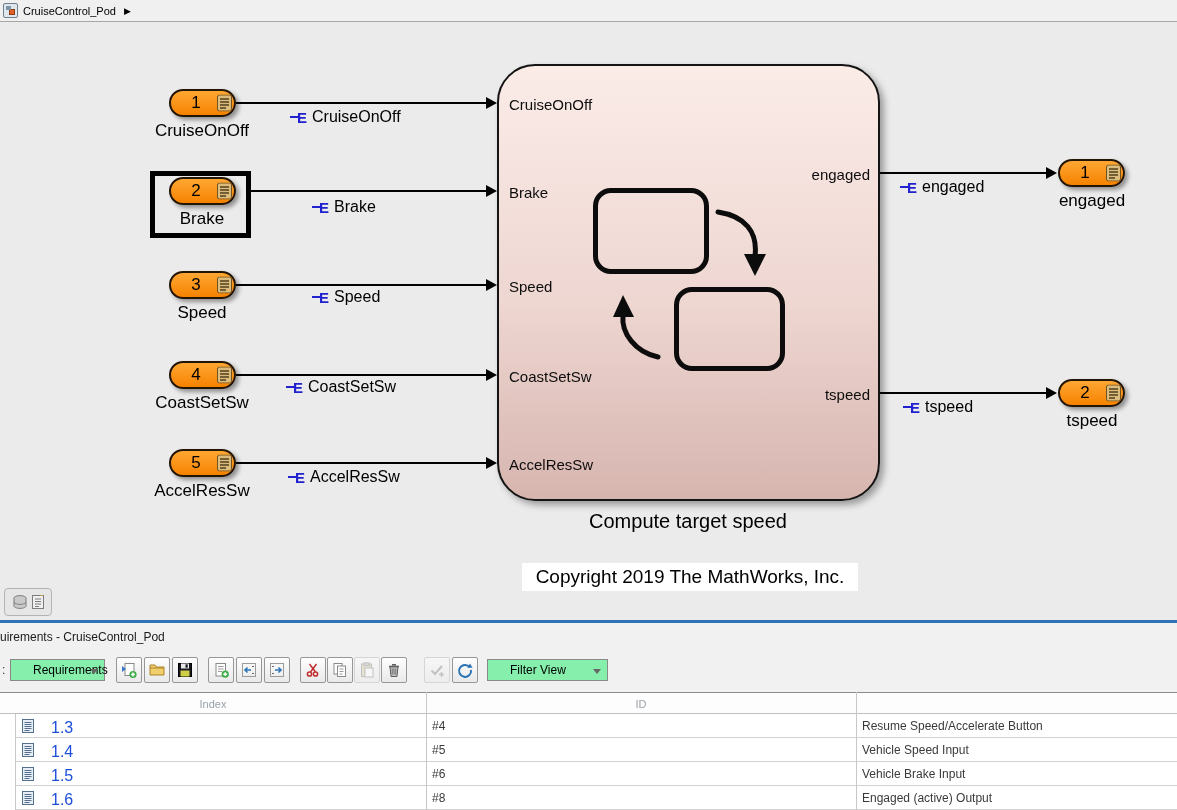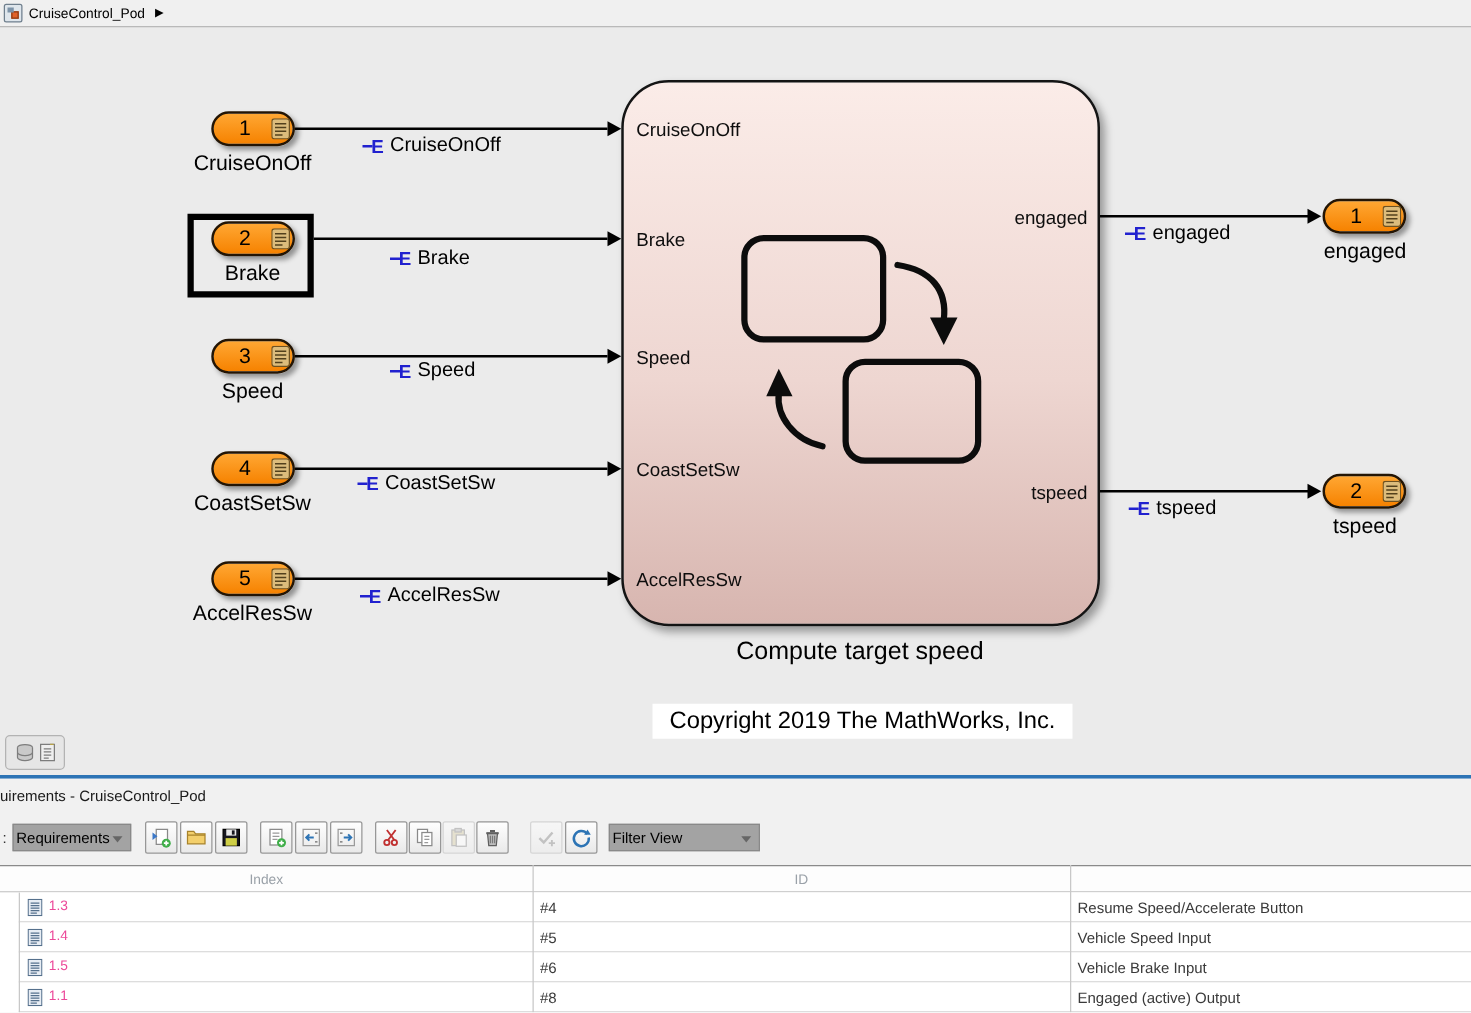--- a/index.html
+++ b/index.html
@@ -51,38 +51,38 @@
     display:flex; align-items:center; justify-content:center; gap:3px;
   }
   
   .divider { position:absolute; left:0; top:620px; width:1177px; height:3px; background:#2d74b5; }
   
   .panel { position:absolute; left:0; top:623px; width:1177px; height:187px; background:#f1f1f1; }
   .panel-title { position:absolute; left:0px; top:7px; font-size:12px; color:#1a1a1a; }
   .toolbar { position:absolute; left:0; top:33px; width:1177px; height:30px; }
   .tb-colon { position:absolute; left:2px; top:7px; font-size:12px; color:#333; }
   .combo {
-    position:absolute; height:22px; background:#a3a3a3; border:1px solid #898989;
-    font-size:12px; color:#000; display:flex; align-items:center; padding-left:2px;
+    position:absolute; height:22px; background:#86efac; border:1px solid #898989;
+    font-size:12px; color:#000; display:flex; align-items:center; padding-left:22px;
   }
   .combo .caret { position:absolute; right:6px; top:9px; width:0; height:0; border-left:4px solid transparent; border-right:4px solid transparent; border-top:5px solid #666; }
   .tb-btn {
     position:absolute; top:1px; width:26px; height:26px; border:1px solid #979797;
     background:linear-gradient(#fefefe,#e9e9e9); border-radius:2px;
     display:flex; align-items:center; justify-content:center; line-height:0;
   }
   .tb-btn.disabled { opacity:0.45; border-color:#b5b5b5; }
   
   .tbl-header { position:absolute; left:0; top:69px; width:1177px; height:22px; background:#fdfdfd; border-top:1px solid #8a8a8a; border-bottom:1px solid #c0c0c0; }
   .tbl-header .hcell { position:absolute; top:0; height:22px; line-height:22px; font-size:11px; color:#9aa1a8; text-align:center; }
   .tbl-body { position:absolute; left:0; top:91px; width:1177px; height:96px; background:#ffffff; }
   .vline { position:absolute; width:1px; background:#c8c8c8; }
   .trow { position:absolute; left:15px; width:1162px; height:24px; background:#ffffff; border-bottom:1px solid #d2d2d2; }
   .trow .ic { position:absolute; left:7px; top:5px; line-height:0; }
-  .trow .c-index { position:absolute; left:24px; top:5px; font-size:11px; color:#ec4899; }
+  .trow .c-index { position:absolute; left:36px; top:5px; font-size:16px; color:#1d4ed8; }
   .trow .c-id { position:absolute; left:417px; top:5px; font-size:12px; color:#3a3a3a; }
   .trow .c-summary { position:absolute; left:847px; top:5px; font-size:12px; color:#3a3a3a; }
   .tbl-body-leftline { position:absolute; left:15px; top:91px; width:1px; height:96px; background:#c8c8c8; }
 </style>
 </head>
 <body>
 
 <div class="screen">
 
   <div class="topbar">
@@ -383,21 +383,21 @@
             </svg></span>
         <span class="c-index">1.5</span>
         <span class="c-id">#6</span>
         <span class="c-summary">Vehicle Brake Input</span>
       </div>
       <div class="trow" style="top:72px;">
         <span class="ic"><svg width="12" height="14" viewBox="0 0 12 14">
               <rect x="0.5" y="0.5" width="11" height="13" fill="#e7edf4" stroke="#55708c"></rect>
               <path d="M2.5 3.5h7M2.5 5.5h7M2.5 7.5h7M2.5 9.5h7M2.5 11.5h5" stroke="#55708c"></path>
             </svg></span>
-        <span class="c-index">1.1</span>
+        <span class="c-index">1.6</span>
         <span class="c-id">#8</span>
         <span class="c-summary">Engaged (active) Output</span>
       </div>
     </div>
 
     <div class="tbl-body-leftline"></div>
     <div class="vline" style="left:426px;top:69px;height:118px;"></div>
     <div class="vline" style="left:856px;top:69px;height:118px;"></div>
   </div>
 

